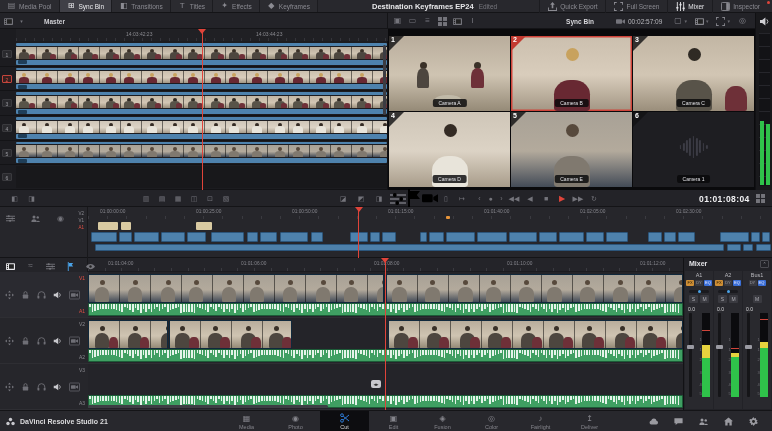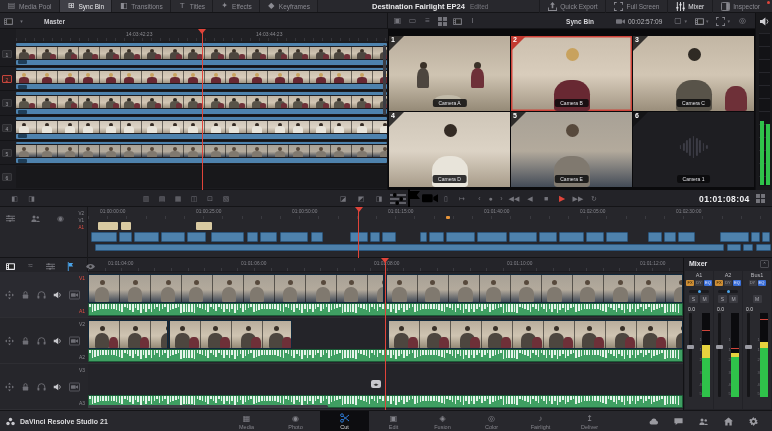--- a/index.html
+++ b/index.html
@@ -202,21 +202,21 @@
         <div class="ttab">
           <span class="ic ">✦</span>
           <span>Effects</span>
         </div>
         <div class="ttab">
           <span class="ic ">◆</span>
           <span>Keyframes</span>
         </div>
       </div>
     <div id="top-title">
-      <span class="t1">Destination Fairlight EP24</span>
+      <span class="t1">Destination Keyframes EP24</span>
       <span class="t2">Edited</span>
     </div>
     <div id="top-right">
         <div class="trb">
           <span class="ic ">
             <svg viewBox="0 0 10 10">
               <path d="M5 0l2.6 3H5.9v4H4.1V3H2.4z"></path>
               <path d="M1 6v3h8V6h1v4H0V6z"></path>
             </svg>
           </span>

